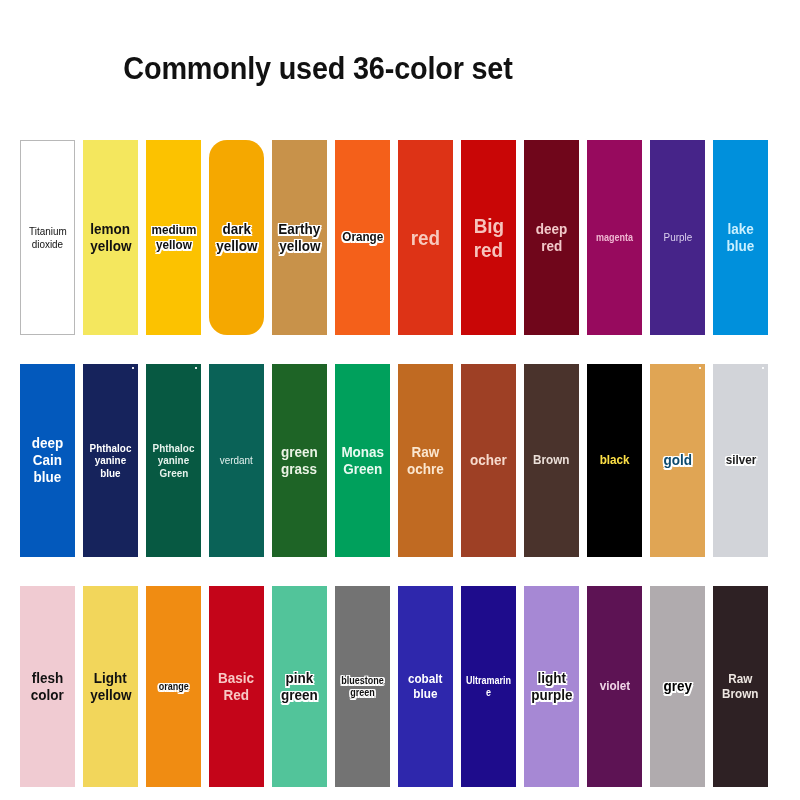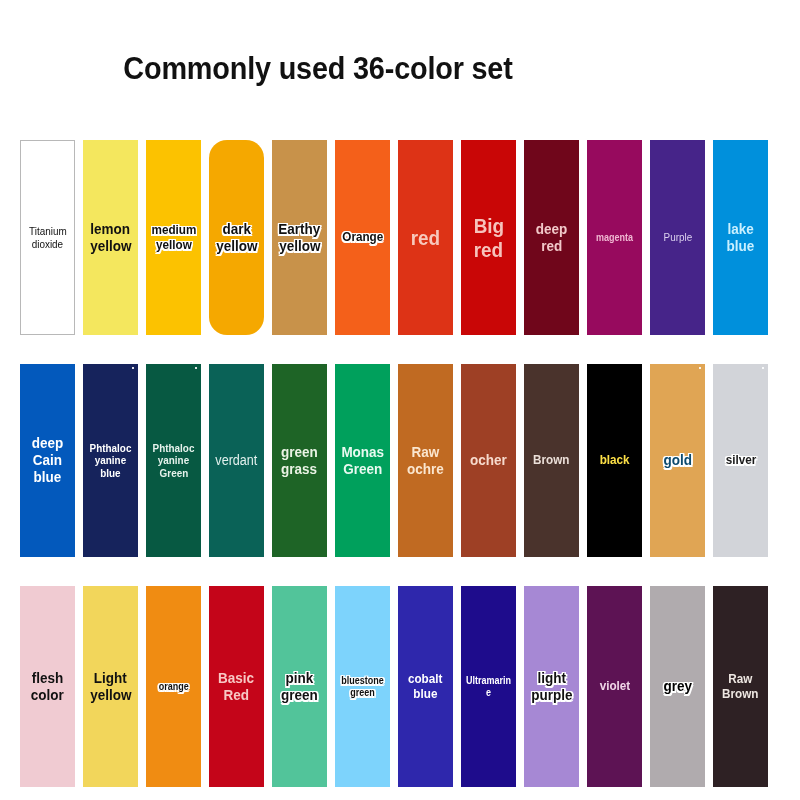--- a/index.html
+++ b/index.html
@@ -70,21 +70,21 @@
     font-family: "Liberation Sans", sans-serif;
   }
 
   
   .sz-lg   { font-size: 15px; font-weight: bold; }
   .sz-md   { font-size: 13px; font-weight: bold; }
   .sz-sm   { font-size: 10px; font-weight: bold; }
   .sz-xs   { font-size: 11px;  font-weight: bold; }
   .sz-xl   { font-size: 21px; font-weight: bold; }
   .sz-plain{ font-size: 11px; font-weight: normal; }
-  .sz-plain-sm { font-size: 14px; font-weight: normal; }
+  .sz-plain-sm { font-size: 11px; font-weight: normal; }
 
   .cond { transform: scaleX(0.9); display: inline-block; }
 
   
   .outlined {
     text-shadow:
       -1.5px -1.5px 0 #ffffff,
        1.5px -1.5px 0 #ffffff,
       -1.5px  1.5px 0 #ffffff,
        1.5px  1.5px 0 #ffffff,
@@ -199,21 +199,21 @@
         </div>
         <div class="swatch" style="background: rgb(240, 140, 18);">
           <div class="label sz-sm outlined" style="color: rgb(17, 17, 17);"><span class="cond">orange</span></div>
         </div>
         <div class="swatch" style="background: rgb(196, 5, 25);">
           <div class="label sz-lg" style="color: rgb(248, 200, 196);"><span class="cond">Basic</span><br><span class="cond">Red</span></div>
         </div>
         <div class="swatch" style="background: rgb(82, 196, 154);">
           <div class="label sz-lg outlined" style="color: rgb(17, 17, 17);"><span class="cond">pink</span><br><span class="cond">green</span></div>
         </div>
-        <div class="swatch" style="background: #7dd3fc;">
+        <div class="swatch" style="background: #737373;">
           <div class="label sz-sm outlined" style="color: rgb(17, 17, 17);"><span class="cond">bluestone</span><br><span class="cond">green</span></div>
         </div>
         <div class="swatch" style="background: rgb(46, 39, 172);">
           <div class="label sz-md" style="color: rgb(255, 255, 255);"><span class="cond">cobalt</span><br><span class="cond">blue</span></div>
         </div>
         <div class="swatch" style="background: rgb(30, 12, 140);">
           <div class="label sz-sm" style="color: rgb(255, 255, 255);"><span class="cond">Ultramarine</span></div>
         </div>
         <div class="swatch" style="background: rgb(166, 136, 212);">
           <div class="label sz-lg outlined" style="color: rgb(17, 17, 17);"><span class="cond">light</span><br><span class="cond">purple</span></div>

